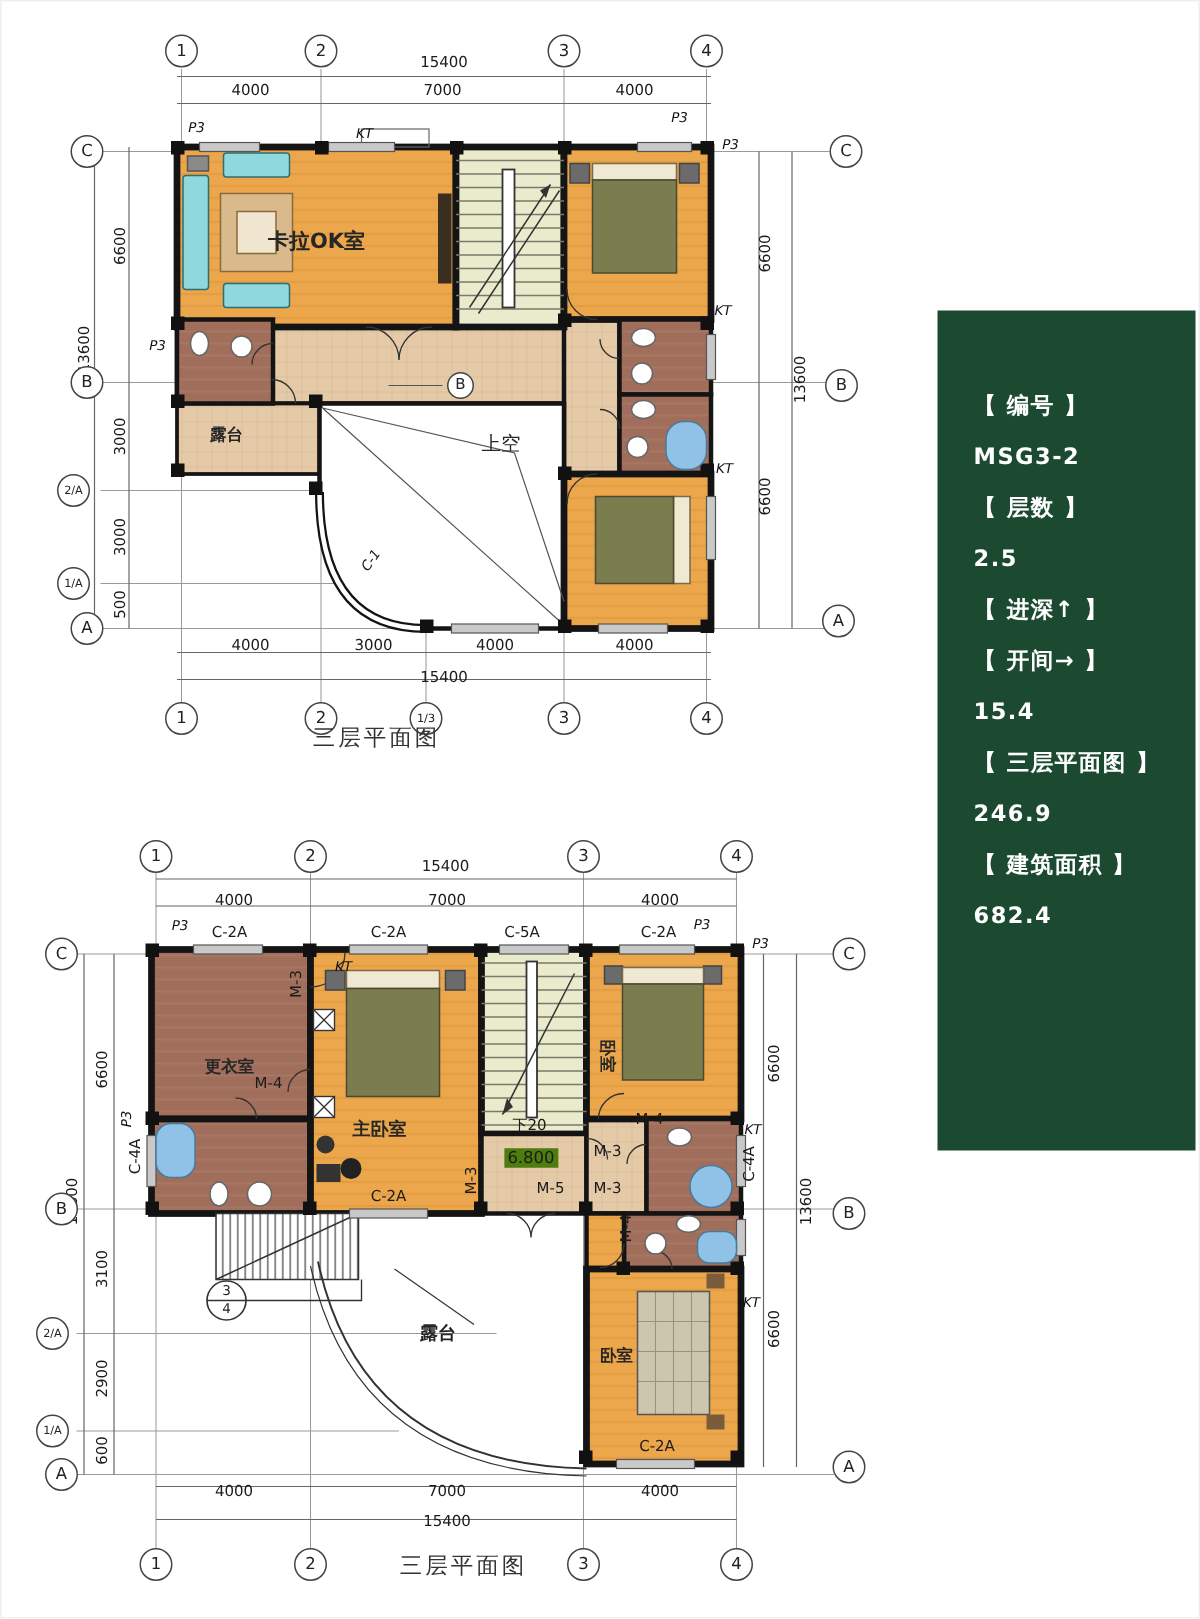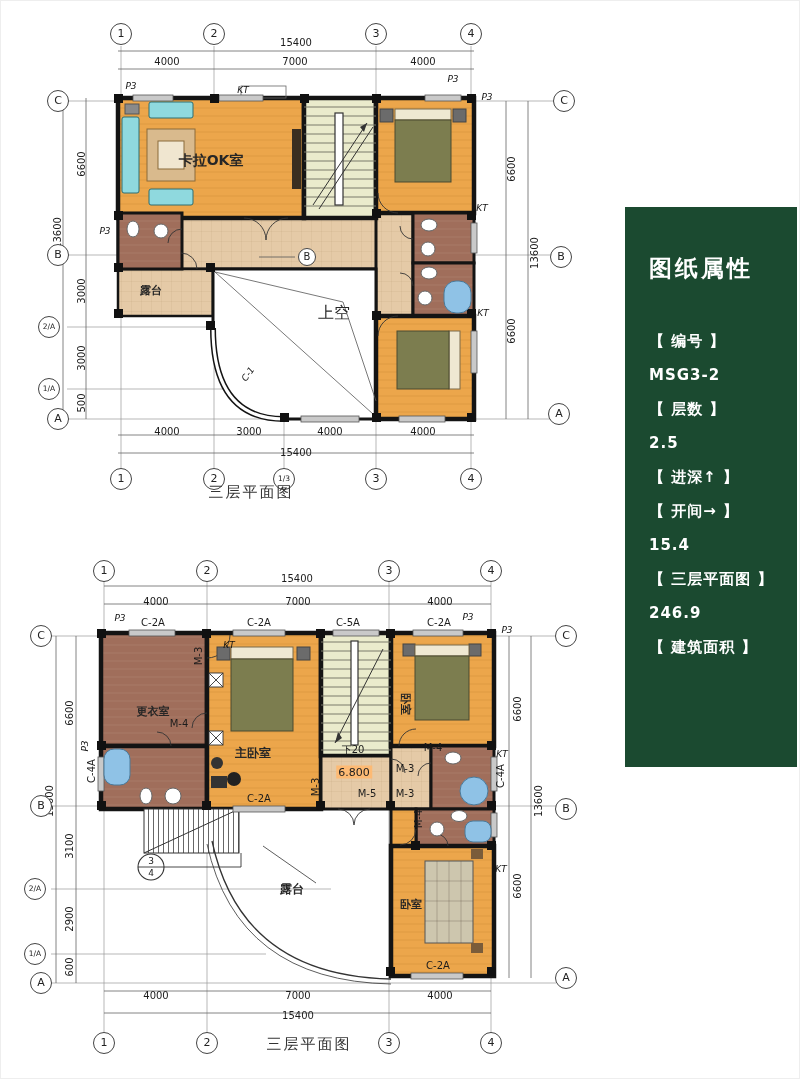--- a/index.html
+++ b/index.html
@@ -13,21 +13,21 @@
   .rm.big{font-size:14px}
   .an{transform:translate(-50%,-50%);font-size:9px;font-style:italic;color:#111}
   .anv{transform:translate(-50%,-50%) rotate(-90deg);font-size:9px;font-style:italic;color:#111}
   .cap{transform:translate(-50%,-50%);font-size:15px;color:#333;letter-spacing:2px}
   .bu,.bs,.bm{position:absolute;border:1.2px solid #444;border-radius:50%;background:#fff;
       text-align:center;color:#222;transform:translate(-50%,-50%);box-sizing:border-box}
   .bu{width:22px;height:22px;line-height:20px;font-size:11px}
   .bs{width:22px;height:22px;line-height:20px;font-size:7.5px}
   .bm{width:18px;height:18px;line-height:16px;font-size:10px}
   .tiny{position:absolute;transform:translate(-50%,-50%);font-size:9px;color:#222}
-  .whitebg{background:#fdba74;padding:0 2px}
+  .whitebg{background:#4d7c0f;padding:0 2px}
   .panel{position:absolute;left:624px;top:206px;width:172px;height:560px;box-sizing:border-box;
          padding:46px 10px 0 24px;color:#fff}
   .panel-title{font-size:23px;font-weight:bold;letter-spacing:3px;margin-bottom:40px}
   .pf{font-size:15px;font-weight:bold;line-height:34px;letter-spacing:1px}
 </style>
 </head>
 <body>
 
 <div class="page">
 
@@ -213,21 +213,21 @@
           <circle cx="473" cy="790" r="14" fill="#8FC2E6" stroke="#4a7a9a"></circle>
       <circle cx="436" cy="828" r="7"></circle>
           <ellipse cx="458" cy="815" rx="8" ry="5.5"></ellipse>
       <rect x="464" y="820" width="26" height="21" rx="8" fill="#8FC2E6" stroke="#4a7a9a"></rect>
     </g>
   </g>
 </svg>
 
 <div class="rm big" style="left:210px;top:160px">卡拉OK室</div>
 <div class="rm" style="left:150px;top:289px;font-size:11px">露台</div>
-<div class="rm" style="left:333px;top:312px;font-size:16px;font-weight:normal">上空</div>
+<div class="rm" style="left:333px;top:295px;font-size:13px;font-weight:normal">上空</div>
 <div class="an" style="left:130px;top:85px">P3</div>
 <div class="an" style="left:452px;top:78px">P3</div>
 <div class="an" style="left:486px;top:96px">P3</div>
 <div class="an" style="left:104px;top:230px">P3</div>
 <div class="an" style="left:242px;top:89px">KT</div>
 <div class="an" style="left:481px;top:207px">KT</div>
 <div class="an" style="left:482px;top:312px">KT</div>
 <div class="an" style="left:247px;top:373px;transform:translate(-50%,-50%) rotate(-55deg)">C-1</div>
 <div class="d" style="left:295px;top:41px">15400</div>
 <div class="d" style="left:166px;top:60px">4000</div>
@@ -326,26 +326,26 @@
 <div class="bu" style="left:40px;top:805px">B</div>
 <div class="bs" style="left:34px;top:888px">2/A</div>
 <div class="bs" style="left:34px;top:953px">1/A</div>
 <div class="bu" style="left:40px;top:982px">A</div>
 <div class="bu" style="left:565px;top:635px">C</div>
 <div class="bu" style="left:565px;top:808px">B</div>
 <div class="bu" style="left:565px;top:977px">A</div>
 <div class="cap" style="left:308px;top:1043px">三层平面图</div>
 
 <div class="panel" style="background:#1B4A30">
-  <div class="panel-title">图纸属性</div>
   <div class="pf">【 编号 】</div>
   <div class="pf">MSG3-2</div>
   <div class="pf">【 层数 】</div>
   <div class="pf">2.5</div>
   <div class="pf">【 进深↑ 】</div>
   <div class="pf">【 开间→ 】</div>
   <div class="pf">15.4</div>
   <div class="pf">【 三层平面图 】</div>
   <div class="pf">246.9</div>
   <div class="pf">【 建筑面积 】</div>
+  <div class="pf">682.4</div>
 </div>
 
 </div>
 
 </body></html>

